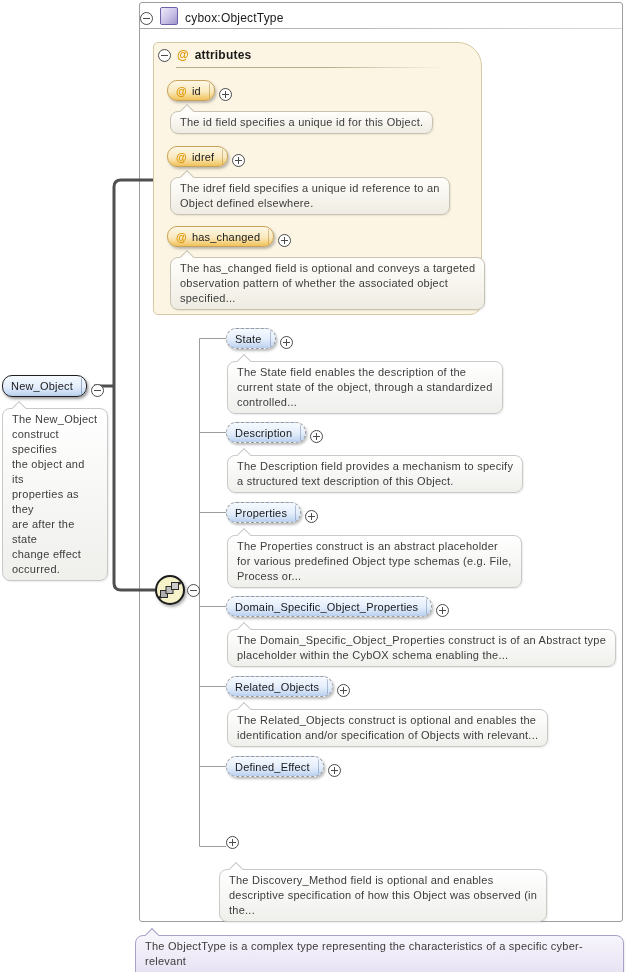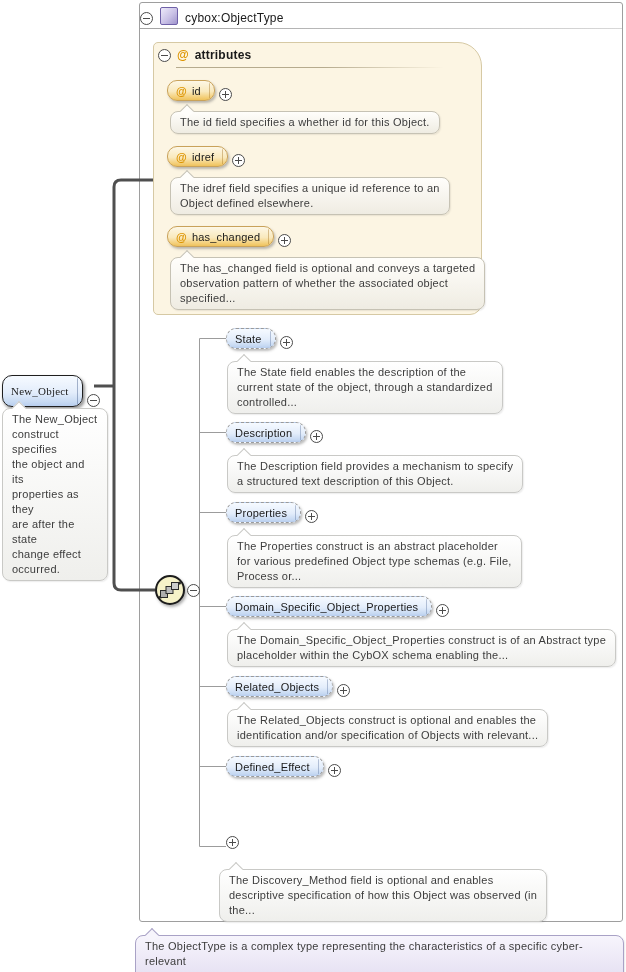--- a/index.html
+++ b/index.html
@@ -101,21 +101,21 @@
     <span class="hdr-label">attributes</span>
   </div>
 
   <div class="row" style="left:167px;top:80px;">
     <div class="node attr-node">
       <span class="attr-marker">@</span>
       <span>id</span>
     </div>
     <div class="toggle plus"></div>
   </div>
-  <div class="ann" style="left:170px;top:111px;">The id field specifies a whether id for this Object.</div>
+  <div class="ann" style="left:170px;top:111px;">The id field specifies a unique id for this Object.</div>
 
   <div class="row" style="left:167px;top:146px;">
     <div class="node attr-node">
       <span class="attr-marker">@</span>
       <span>idref</span>
     </div>
     <div class="toggle plus"></div>
   </div>
   <div class="ann" style="left:170px;top:177px;">The idref field specifies a unique id reference to an
 Object defined elsewhere.</div>
@@ -125,21 +125,21 @@
       <span class="attr-marker">@</span>
       <span>has_changed</span>
     </div>
     <div class="toggle plus"></div>
   </div>
   <div class="ann" style="left:170px;top:257px;">The has_changed field is optional and conveys a targeted
 observation pattern of whether the associated object
 specified...</div>
 
   <div class="row" style="left:2px;top:375px;">
-    <div class="node elem-node root-elem" style="height:32px;font-family:Liberation Serif, serif;">
+    <div class="node elem-node root-elem" style="height:22px;">
       <span>New_Object</span>
     </div>
     <div class="toggle"></div>
   </div>
   <div class="ann gray" style="left:2px;top:408px;width:106px;">The New_Object
 construct specifies
 the object and its
 properties as they
 are after the state
 change effect

